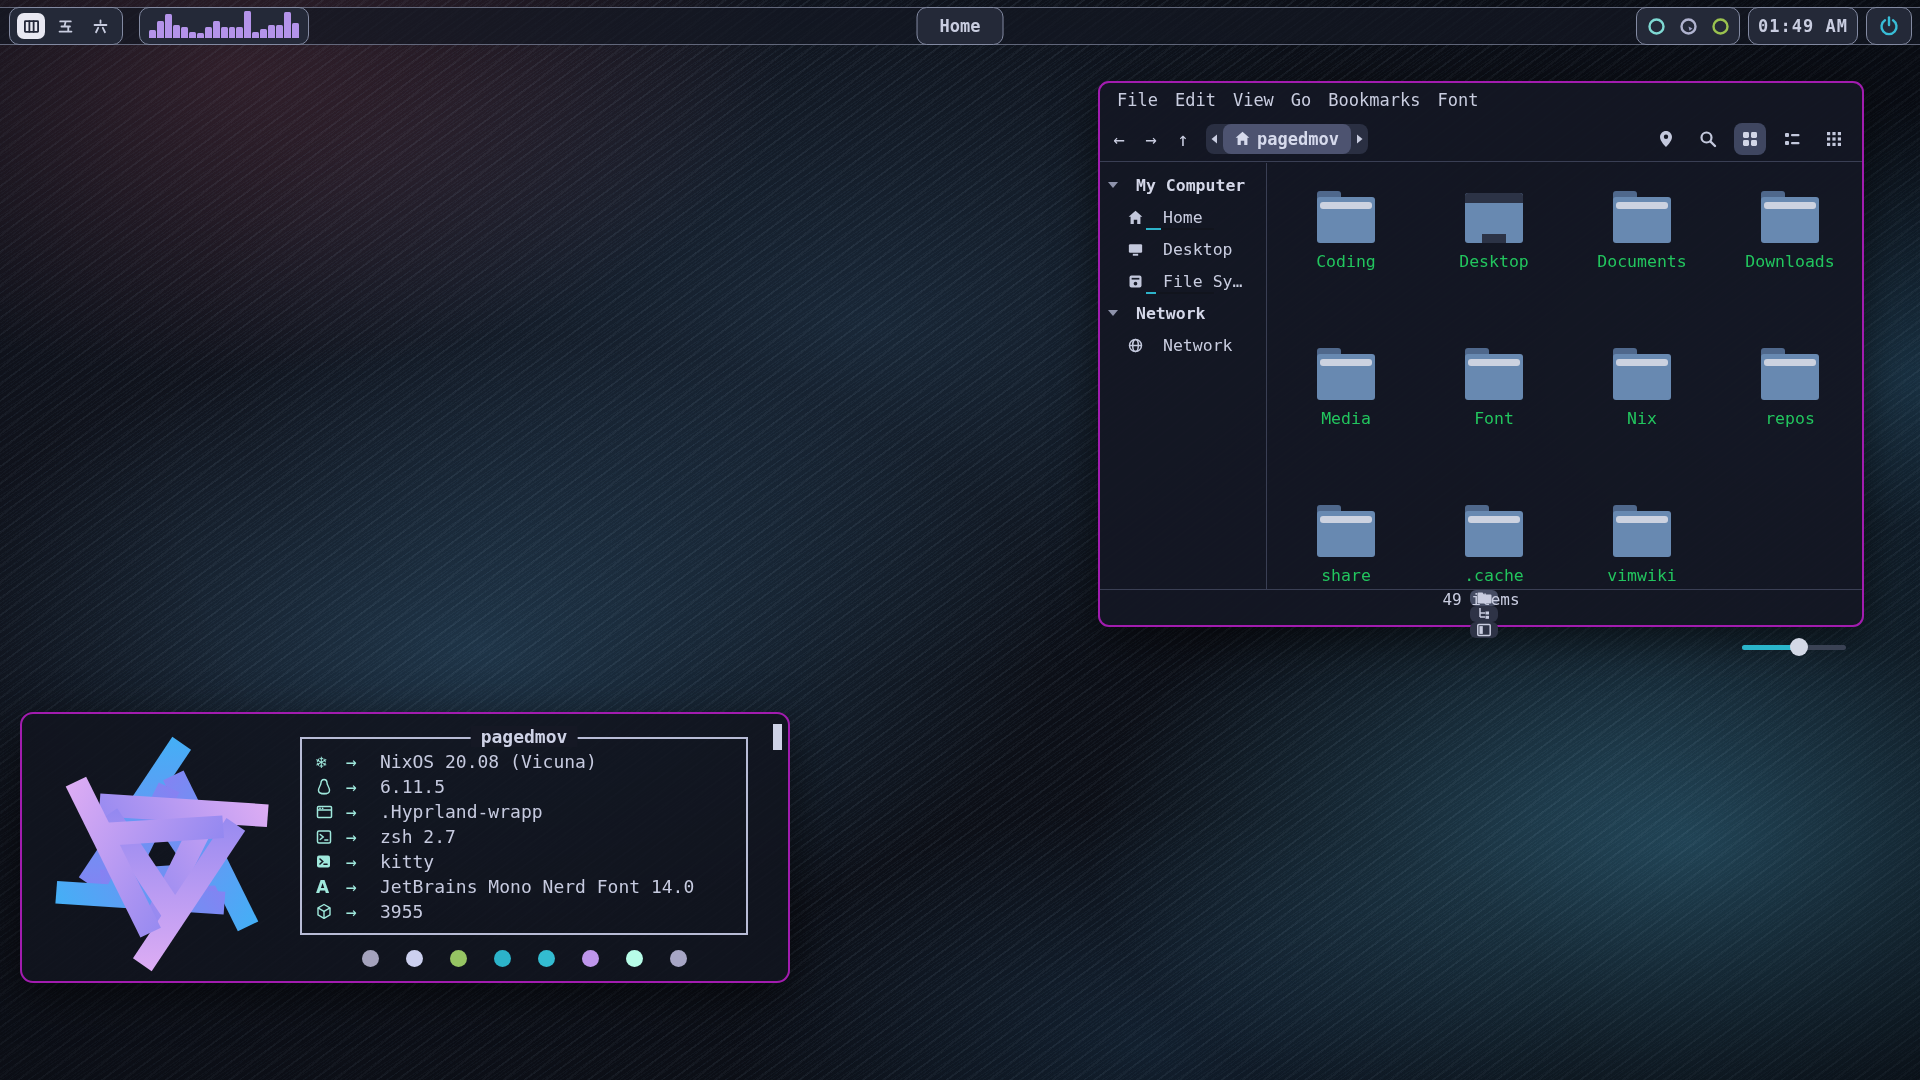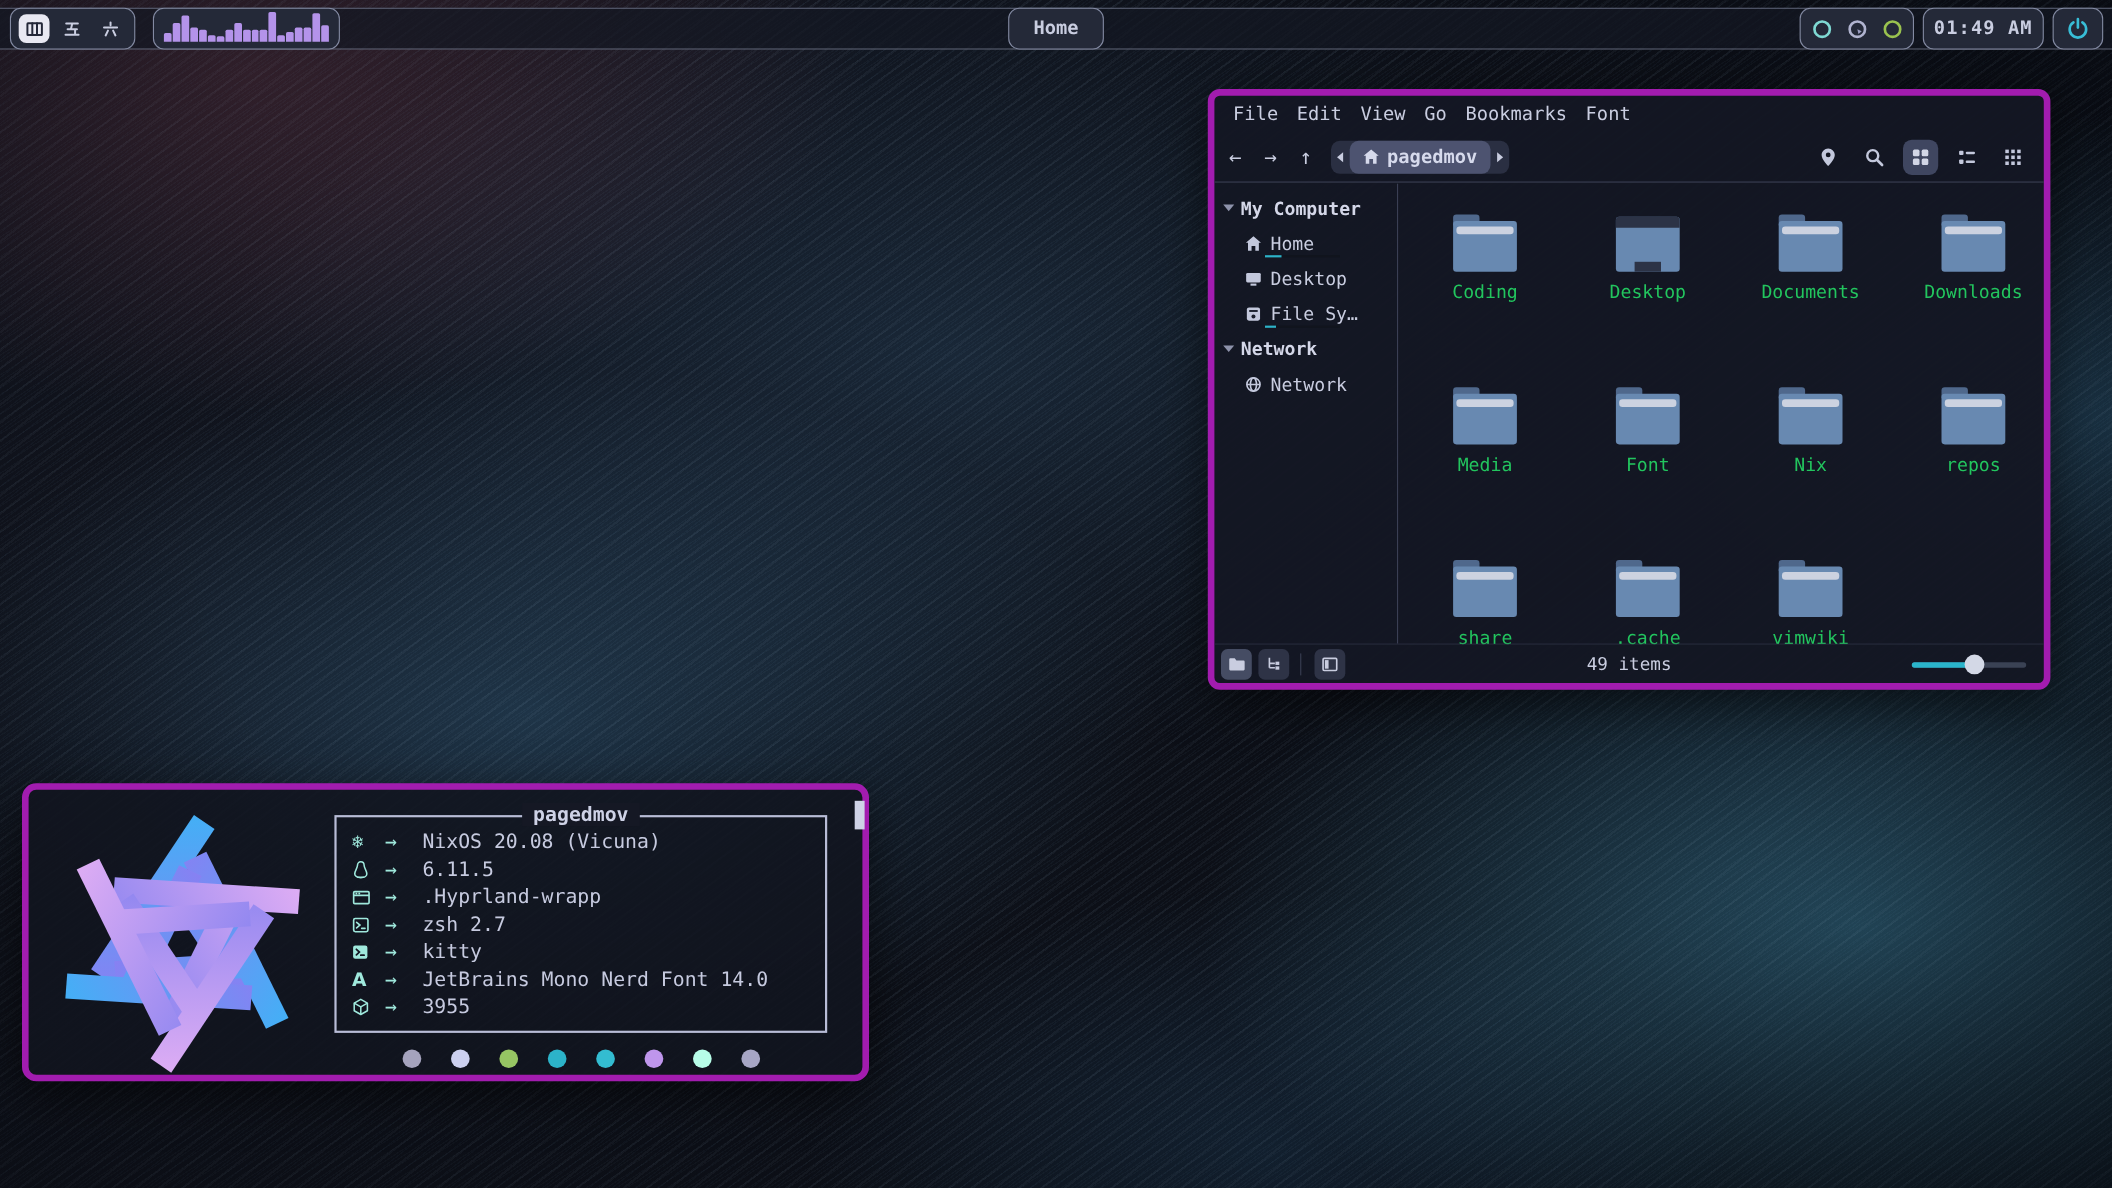--- a/index.html
+++ b/index.html
@@ -37,21 +37,21 @@
   .viz { left:139px; width:170px; align-items:flex-end; padding:0 9px 6px 9px; gap:1px; }
   .viz-bar { width:7px; background:#b493ea; border-radius:1.5px 1.5px 0 0; }
   .title-mod { left:50%; transform:translateX(-50%); padding:0 22px; color:#c9cde0;
     font-weight:bold; font-size:17px; }
   .tray { left:1636px; width:104px; justify-content:center; gap:13px; }
   .clock { left:1748px; width:110px; justify-content:center; color:#c9cde0;
     font-weight:bold; font-size:17px; letter-spacing:1px; }
   .power { left:1866px; width:46px; justify-content:center; }
 
   
-  .win { position:absolute; border:6px solid #a21caf; border-radius:11px;
+  .win { position:absolute; border:2px solid #a21caf; border-radius:11px;
     box-shadow:0 12px 44px rgba(0,0,0,0.55); }
 
   
   .fm { left:1098px; top:81px; width:766px; height:546px; background:rgba(20,23,35,0.96);
     color:#c9cde0; font-size:17px; }
   .fm-menubar { position:absolute; left:0; top:0; width:100%; height:33px;
     display:flex; align-items:center; gap:17px; padding-left:17px; }
   .fm-menu-item { cursor:default; }
   .fm-toolbar { position:absolute; left:0; top:33px; width:100%; height:46px;
     border-bottom:1px solid #3a3f54; display:flex; align-items:center; }
@@ -59,41 +59,41 @@
   .pathbar { margin-left:10px; height:30px; background:#2a2f42; border-radius:8px;
     display:flex; align-items:center; padding:0 4px; gap:2px; }
   .path-seg { height:30px; margin:0 2px; background:#4d5370; border-radius:8px;
     display:flex; align-items:center; gap:7px; padding:0 12px; font-weight:bold; color:#d6daec; }
   .tool-right { margin-left:auto; display:flex; align-items:center; gap:10px; padding-right:12px; }
   .tool-btn { width:32px; height:32px; display:flex; align-items:center; justify-content:center; border-radius:8px; }
   .tool-btn.active { background:#3f4660; }
   .fm-body { position:absolute; left:0; top:80px; width:100%; bottom:36px; }
   .fm-side { position:absolute; left:0; top:0; width:167px; height:100%;
     border-right:1px solid #3a3f54; padding-top:6px; font-size:16.5px; }
-  .side-row { height:32px; display:flex; align-items:center; gap:8px; padding-left:8px; position:relative; }
+  .side-row { height:32px; display:flex; align-items:center; gap:20px; padding-left:8px; position:relative; }
   .side-row.sub { padding-left:28px; }
   .side-group-label { font-weight:bold; color:#d4d7e8; }
   .tri { width:0; height:0; border-left:5px solid transparent; border-right:5px solid transparent;
     border-top:6px solid #8e93ab; margin-right:-2px; }
   .mount-bar { position:absolute; left:46px; bottom:3px; width:68px; height:2px; background:#11141d; }
   .mount-bar i { display:block; height:2px; background:#2db3c9; }
   .fm-grid { position:absolute; left:172px; top:20px; display:grid;
     grid-template-columns:repeat(4,148px); grid-auto-rows:157px; }
   .file-item { display:flex; flex-direction:column; align-items:center; justify-content:flex-start; padding-top:8px; }
   .icon-folder { position:relative; width:58px; height:52px; margin-bottom:9px; }
   .icon-folder .tab { position:absolute; left:0; top:0; width:24px; height:10px; background:#4f688c; border-radius:3px 3px 0 0; }
   .icon-folder .bodyp { position:absolute; left:0; top:6px; width:58px; height:46px; background:#6889b1; border-radius:3px; }
   .icon-folder .stripe { position:absolute; left:3px; top:11px; width:52px; height:7px; background:#ccd2e0; border-radius:3px; }
   .icon-desktop { position:relative; width:58px; height:52px; margin-bottom:9px; }
   .icon-desktop .screen { position:absolute; left:0; top:2px; width:58px; height:50px; background:#6889b1; border-radius:3px; }
   .icon-desktop .band { position:absolute; left:0; top:2px; width:58px; height:10px; background:#2c3346; border-radius:3px 3px 0 0; }
   .icon-desktop .base { position:absolute; left:17px; bottom:0; width:24px; height:9px; background:#2c3346; }
   .file-label { font-size:16.5px; color:#22c55e; }
   .fm-status { position:absolute; left:0; bottom:0; width:100%; height:36px;
-    border-top:1px solid #3a3f54; display:flex; align-items:center; border-radius:0 0 9px 9px; }
+    border-top:1px solid #3a3f54; display:flex; align-items:center; border-radius:0 0 9px 9px;flex-direction:column; }
   .st-btn { width:28px; height:28px; border-radius:6px; background:#2e3346;
     display:flex; align-items:center; justify-content:center; margin-left:6px; }
   .st-btn.active { background:#454c63; }
   .st-div { width:1px; height:20px; background:#3a3f54; margin:0 6px 0 10px; }
   .st-text { position:absolute; left:0; width:100%; text-align:center; font-size:16px; pointer-events:none; }
   .zoom-slider { margin-left:auto; margin-right:16px; position:relative; width:104px; height:18px; }
   .zoom-track { position:absolute; left:0; top:7px; width:100%; height:5px; background:#3a4254; border-radius:3px; }
   .zoom-fill { position:absolute; left:0; top:7px; height:5px; background:#2ab5cb; border-radius:3px; }
   .zoom-knob { position:absolute; top:0; width:18px; height:18px; background:#d3d8e6; border-radius:50%; }
 

